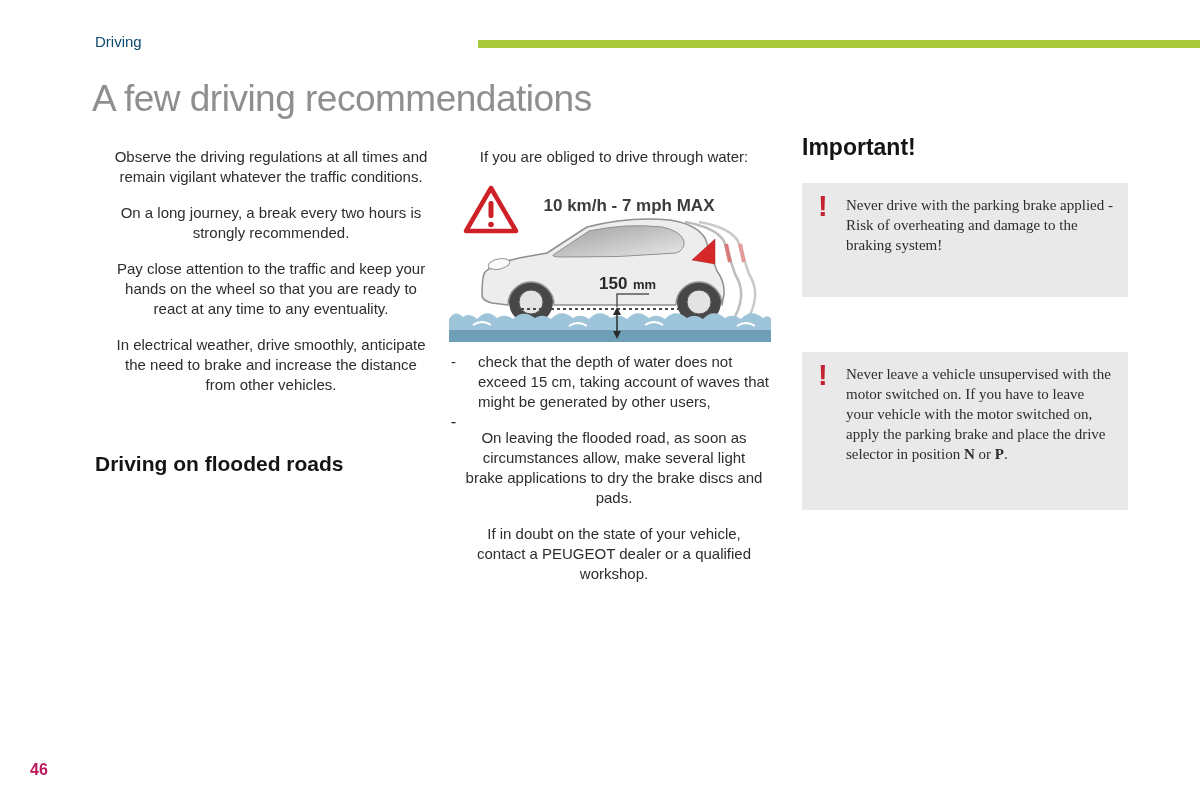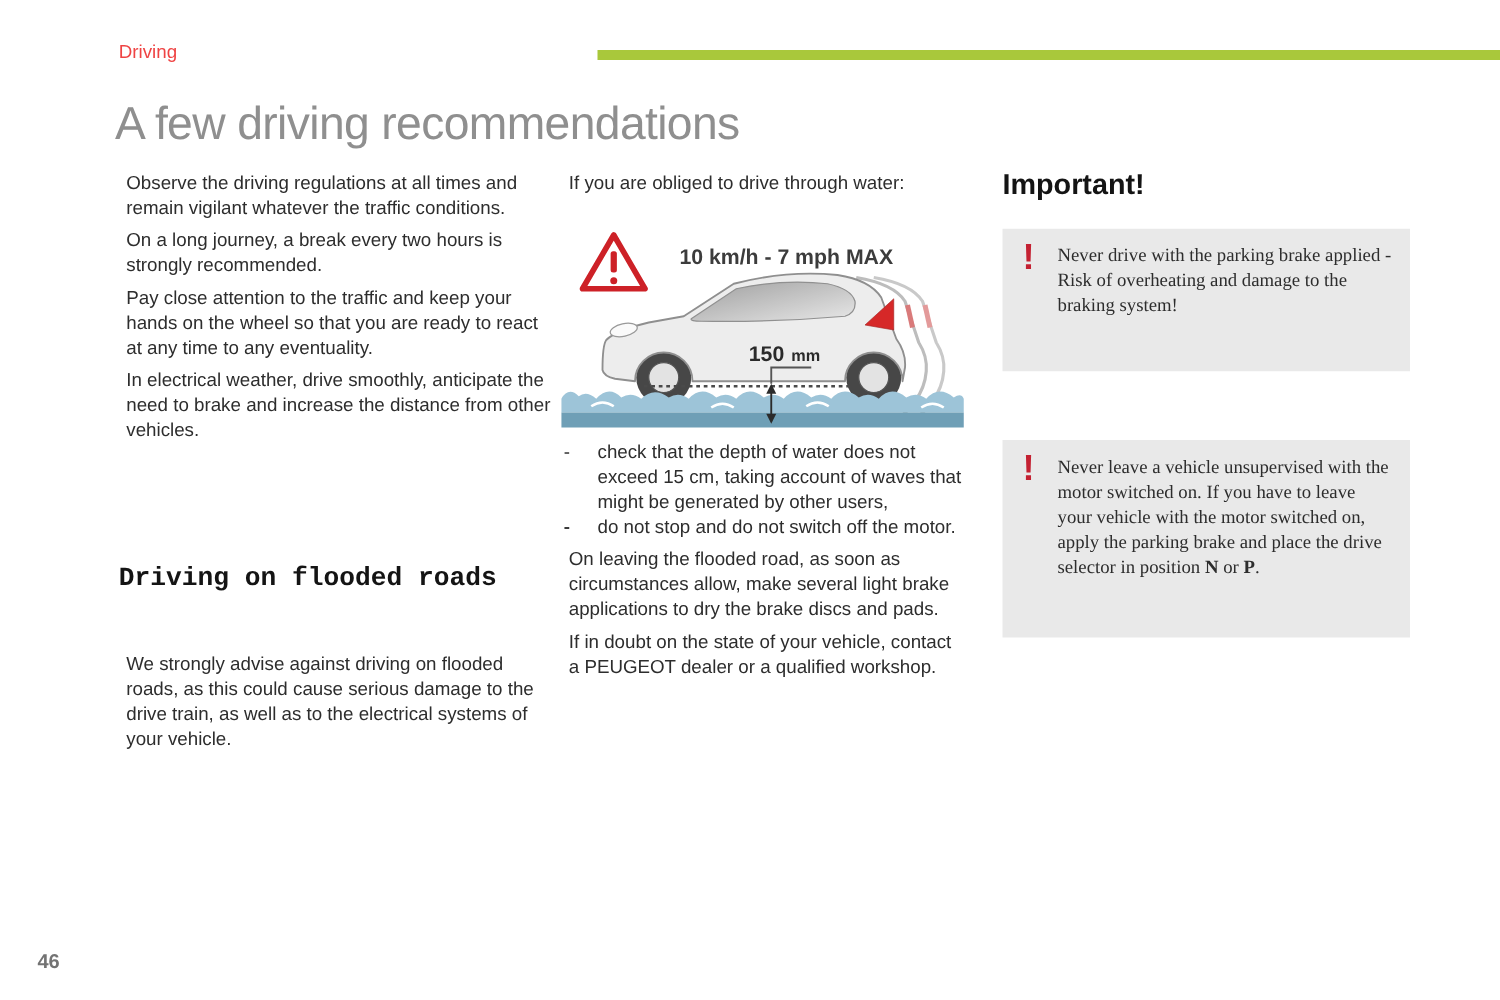--- a/index.html
+++ b/index.html
@@ -1,67 +1,64 @@
 <!DOCTYPE html>
 <html><head>
 <meta charset="utf-8">
 <style>
   * { margin:0; padding:0; box-sizing:border-box; }
   html,body { background:#ffffff; }
   body { font-family:"Liberation Sans", sans-serif; }
   #page { position:relative; width:1200px; height:800px; background:#ffffff; overflow:hidden; }
 
-  .section-label { position:absolute; left:95px; top:33px; font-size:15px; color:#ef4444; }
+  .section-label { position:absolute; left:95px; top:33px; font-size:15px; color:#0c4a6e; }
   .green-bar { position:absolute; left:478px; top:40px; width:722px; height:8px; background:#a9c83b; }
   .page-title { position:absolute; left:92px; top:78px; font-size:37px; font-weight:400; color:#8f8f8f; letter-spacing:-0.5px; }
 
   .body-text { font-size:15px; line-height:20px; color:#2d2d2d; }
-  .body-text p { margin:6px; }
+  .body-text p { margin:16px;text-align:center; }
 
   .col-left { position:absolute; left:95px; top:131px; width:352px; }
-  .flooded-heading { position:absolute; left:95px; top:452px; font-size:21px; font-weight:bold; color:#141414;font-family:Liberation Mono, monospace; }
+  .flooded-heading { position:absolute; left:95px; top:452px; font-size:21px; font-weight:bold; color:#141414; }
   .flooded-body { position:absolute; left:95px; top:516px; width:352px; }
 
   .mid-intro { position:absolute; left:449px; top:131px; width:330px; }
   .illustration { position:absolute; left:449px; top:178px; }
   .mid-body { position:absolute; left:449px; top:352px; width:330px; }
   .bullet-item { position:relative; padding-left:29px; }
   .bullet-dash { position:absolute; left:2px; top:0; }
 
   .important-heading { position:absolute; left:802px; top:134px; font-size:23px; font-weight:bold; color:#141414; }
   .alert-box { position:absolute; left:802px; width:326px; background:#e9e9e9; }
   .alert-box.box1 { top:183px; height:114px; }
   .alert-box.box2 { top:352px; height:158px; }
   .alert-icon { position:absolute; left:16px; top:9px; font-size:29px; font-weight:bold; color:#c42132; line-height:1; }
   .alert-text { margin:12px 14px 0 44px;font-family:Liberation Serif, serif; }
   .alert-text b { font-weight:bold; }
 
-  .page-number { position:absolute; left:30px; top:761px; font-size:16px; font-weight:bold; color:#737373; }
+  .page-number { position:absolute; left:30px; top:761px; font-size:16px; font-weight:bold; color:#be185d; }
 
   svg text { font-family:"Liberation Sans", sans-serif; }
 </style>
 </head>
 <body>
 
 <div id="page">
 
   <div class="section-label">Driving</div>
   <div class="green-bar"></div>
   <h1 class="page-title">A few driving recommendations</h1>
 
   <div class="col-left body-text">
     <p>Observe the driving regulations at all times and remain vigilant whatever the traffic conditions.</p>
     <p>On a long journey, a break every two hours is strongly recommended.</p>
     <p>Pay close attention to the traffic and keep your hands on the wheel so that you are ready to react at any time to any eventuality.</p>
     <p>In electrical weather, drive smoothly, anticipate the need to brake and increase the distance from other vehicles.</p>
   </div>
   <h2 class="flooded-heading">Driving on flooded roads</h2>
-  <div class="flooded-body body-text">
-    <p>We strongly advise against driving on flooded roads, as this could cause serious damage to the drive train, as well as to the electrical systems of your vehicle.</p>
-  </div>
 
   <div class="mid-intro body-text">
     <p>If you are obliged to drive through water:</p>
   </div>
 
   <svg class="illustration" width="330" height="168" viewBox="0 0 330 168">
     <defs>
       <linearGradient id="winGrad" x1="0" y1="0" x2="1" y2="1">
         <stop offset="0" stop-color="#9f9f9f"></stop>
         <stop offset="1" stop-color="#e8e8e8"></stop>
@@ -124,21 +121,20 @@
   <div class="mid-body body-text">
     <div class="bullet-item">
       <span class="bullet-dash">-</span>
       <span>check that the depth of water does not exceed 15 cm, taking account of waves that might be generated by other users,</span>
     </div>
     <div class="bullet-item">
       <span class="bullet-dash">-</span>
     </div>
     <div class="bullet-item">
       <span class="bullet-dash">-</span>
-      <span>do not stop and do not switch off the motor.</span>
     </div>
     <p>On leaving the flooded road, as soon as circumstances allow, make several light brake applications to dry the brake discs and pads.</p>
     <p>If in doubt on the state of your vehicle, contact a PEUGEOT dealer or a qualified workshop.</p>
   </div>
 
   <h2 class="important-heading">Important!</h2>
 
   <div class="alert-box box1">
     <span class="alert-icon">!</span>
     <div class="alert-text body-text">Never drive with the parking brake applied - Risk of overheating and damage to the braking system!</div>

